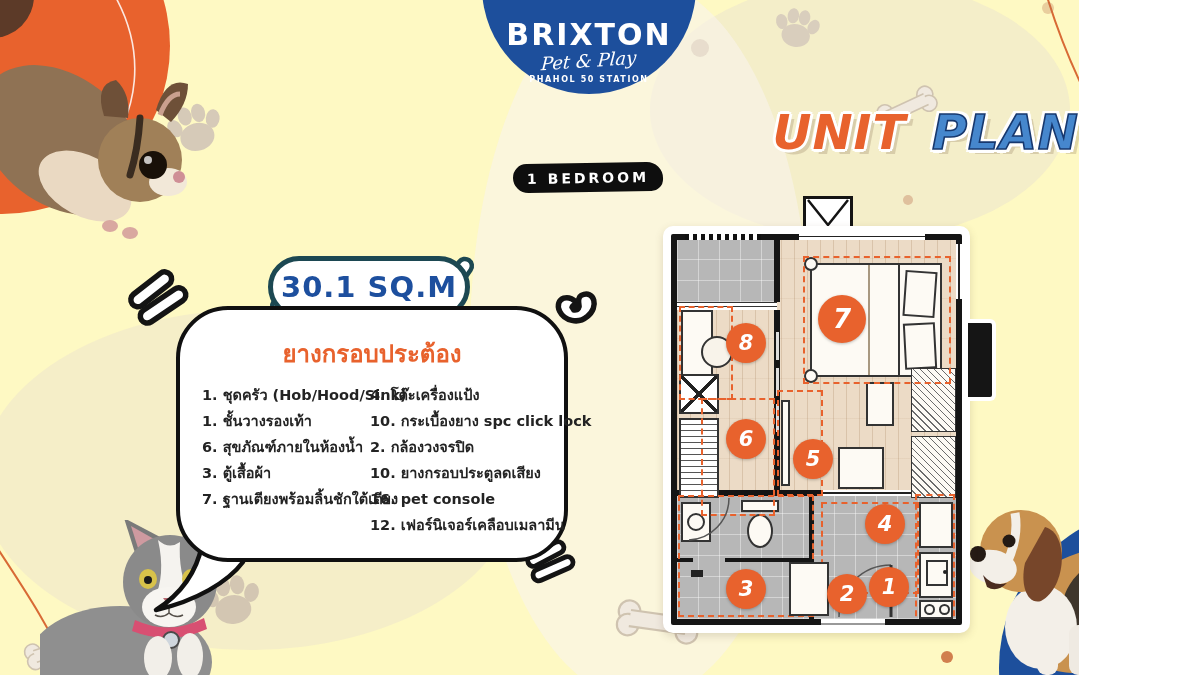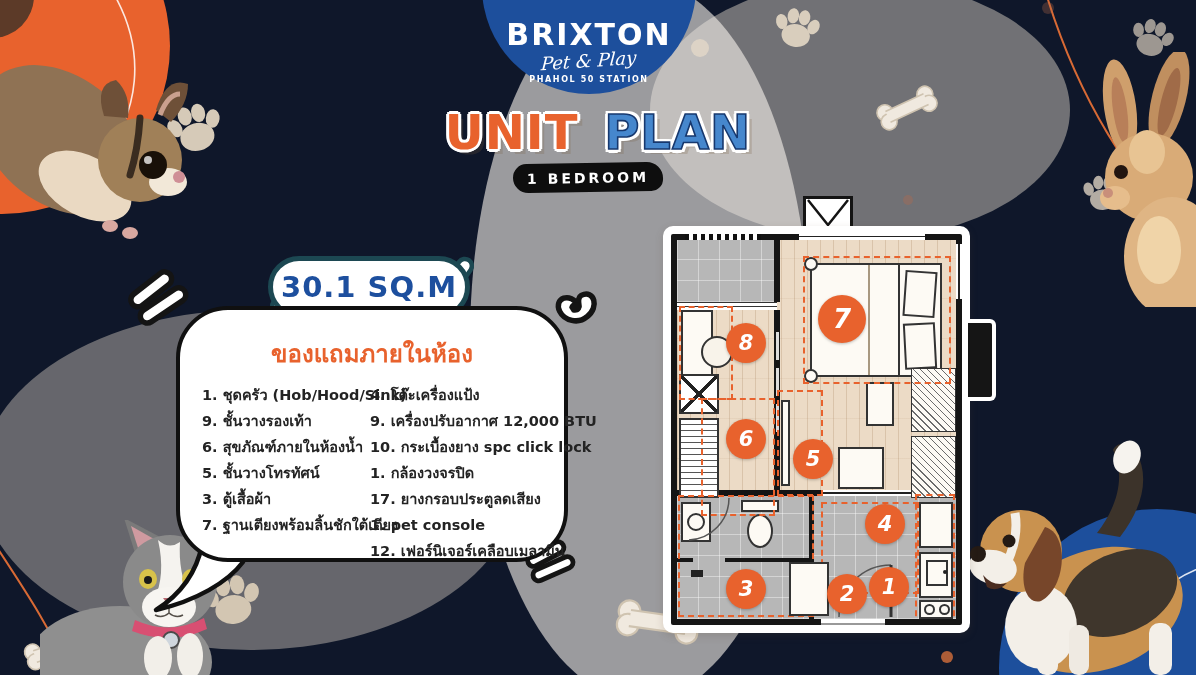--- a/index.html
+++ b/index.html
@@ -1,37 +1,37 @@
 <!DOCTYPE html>
 <html><head>
 <meta charset="utf-8">
 <style>
   html,body{margin:0;padding:0;}
-  .canvas{position:relative;width:1196px;height:675px;background:#0f172a;overflow:hidden;
+  .canvas{position:relative;width:1079px;height:675px;background:#fef9c3;overflow:hidden;
           font-family:"DejaVu Sans","Liberation Sans",sans-serif;}
   svg{display:block;}
   .abs{position:absolute;}
 
   
   .decor{left:0;top:0;z-index:1;}
   .animal{z-index:2;}
   .tail-svg{z-index:3;}
 
   
   .logo-circle{left:482px;top:-120px;width:214px;height:214px;border-radius:50%;
     background:#1d4f9c;z-index:5;display:flex;flex-direction:column;align-items:center;
     justify-content:flex-end;box-sizing:border-box;padding-bottom:10px;}
   .logo-name{color:#fff;font-weight:800;font-size:30px;letter-spacing:2px;line-height:1;}
   .logo-tagline{color:#fff;font-style:italic;font-size:18px;line-height:1.2;
     font-family:"DejaVu Serif","Liberation Serif",serif;transform:rotate(-4deg) skewX(-8deg);}
   .logo-station{color:#fff;font-size:8px;font-weight:700;letter-spacing:1.6px;margin-top:3px;}
 
   
-  .title-row{left:0;right:0;top:108px;text-align:center;z-index:5;
-    font-size:48px;font-weight:900;letter-spacing:1px;line-height:1;}
+  .title-row{left:0;right:0;top:108px;text-align:right;z-index:5;
+    font-size:48px;font-weight:900;font-style:italic;letter-spacing:1px;line-height:1;}
   .title-unit{color:#e8622d;
     text-shadow:-2px -2px 0 #fff,2px -2px 0 #fff,-2px 2px 0 #fff,2px 2px 0 #fff,
       0 -3px 0 #fff,0 3px 0 #fff,-3px 0 0 #fff,3px 0 0 #fff,5px 5px 0 rgba(120,90,60,.22);}
   .title-plan{color:#4687cd;-webkit-text-stroke:1.6px #17386e;margin-left:8px;
     text-shadow:-3px -3px 0 #fff,3px -3px 0 #fff,-3px 3px 0 #fff,3px 3px 0 #fff,
       0 -3.5px 0 #fff,0 3.5px 0 #fff,-3.5px 0 0 #fff,3.5px 0 0 #fff,6px 5px 0 rgba(120,90,60,.22);}
   .bedroom-banner{left:513px;top:163px;width:150px;height:29px;background:#0e0e0e;z-index:5;
     border-radius:15px 18px 13px 17px;transform:rotate(-1deg);
     display:flex;align-items:center;justify-content:center;}
   .bedroom-banner span{color:#fff;font-size:14px;font-weight:700;letter-spacing:3px;}
@@ -237,37 +237,35 @@
   </div>
   <div class="abs bedroom-banner">
     <span>1 BEDROOM</span>
   </div>
 
   <div class="abs sqm-pill">
     <span class="sqm-text">30.1 SQ.M</span>
   </div>
 
   <div class="abs bubble">
-    <div class="bubble-head">ของแถมภายในห้อง</div>
+    <div class="bubble-head">ยางกรอบประต้อง</div>
     <div class="bubble-cols">
       <div class="fcol left">
         <div class="fitem">1. ชุดครัว (Hob/Hood/Sink)</div>
-        <div class="fitem">9. ชั้นวางรองเท้า</div>
+        <div class="fitem">1. ชั้นวางรองเท้า</div>
         <div class="fitem">6. สุขภัณฑ์ภายในห้องน้ำ</div>
-        <div class="fitem">5. ชั้นวางโทรทัศน์</div>
         <div class="fitem">3. ตู้เสื้อผ้า</div>
         <div class="fitem">7. ฐานเตียงพร้อมลิ้นชักใต้เตียง</div>
       </div>
       <div class="fcol">
         <div class="fitem">4. โต๊ะเครื่องแป้ง</div>
-        <div class="fitem">9. เครื่องปรับอากาศ 12,000 BTU</div>
         <div class="fitem">10. กระเบื้องยาง spc click lock</div>
-        <div class="fitem">1. กล้องวงจรปิด</div>
-        <div class="fitem">17. ยางกรอบประตูลดเสียง</div>
-        <div class="fitem">1. pet console</div>
+        <div class="fitem">2. กล้องวงจรปิด</div>
+        <div class="fitem">10. ยางกรอบประตูลดเสียง</div>
+        <div class="fitem">16. pet console</div>
         <div class="fitem">12. เฟอร์นิเจอร์เคลือบเมลามีน</div>
       </div>
     </div>
   </div>
 
   <div class="abs plan">
     <div class="abs ac-unit">
       <svg width="44" height="28" viewBox="0 0 44 28">
           <path d="M2,1 L22,26 L42,1" fill="none" stroke="#141414" stroke-width="2.5"></path>
         </svg>

